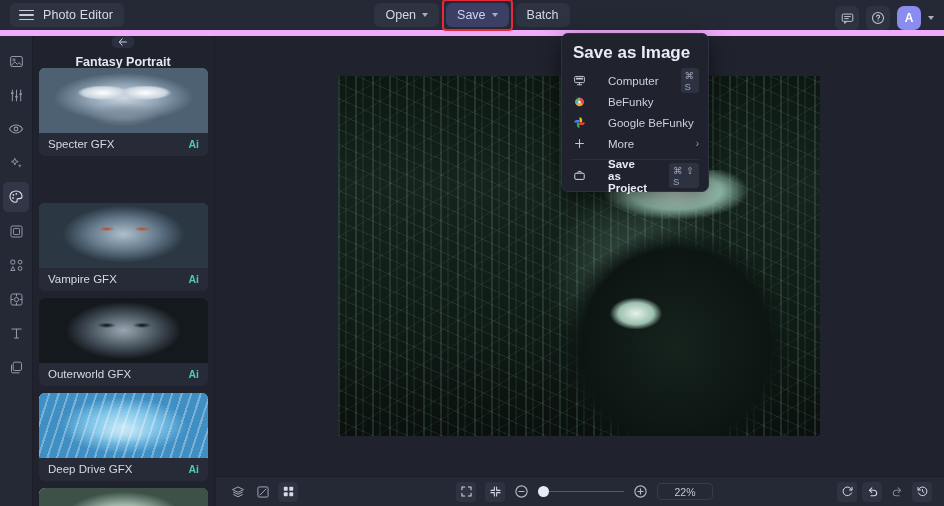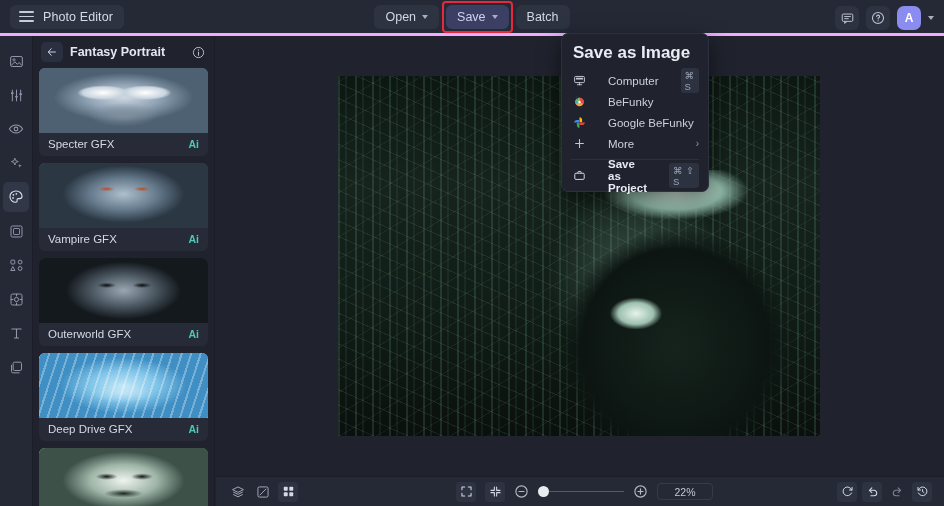--- a/index.html
+++ b/index.html
@@ -9,21 +9,21 @@
     font-family: "Liberation Sans", sans-serif;
     overflow: hidden;
   }
   .app { position: relative; width: 944px; height: 506px; background: #20232e; }
 
   
   .topbar {
     position: absolute; left: 0; top: 0; width: 944px; height: 36px;
     background: #252936;
     display: flex; align-items: center;
-    border-bottom: 3px solid #f0abfc;
+    border-bottom: 6px solid #f0abfc;
   }
   .brand {
     display: flex; align-items: center; gap: 9px;
     margin-left: 10px; padding: 5px 11px 5px 9px;
     border-radius: 6px; background: #2e3342;
   }
   .brand-label { color: #d8dbe6; font-size: 12.5px; letter-spacing: .1px; }
   .hamburger { display: flex; flex-direction: column; gap: 3px; width: 15px; }
   .hamburger i { display: block; height: 1.6px; background: #c9cdd9; border-radius: 1px; }
 
@@ -70,30 +70,30 @@
     display: flex; align-items: center; justify-content: center;
   }
   .rail-item.active { background: #323748; }
 
   
   .panel {
     position: absolute; left: 33px; top: 36px; width: 182px; height: 470px;
     background: #20232e; border-right: 1px solid #1b1e29; overflow: hidden;
   }
   .panel-head {
-    height: 32px; display: flex; align-items: center; gap: 7px; padding: 0 9px 0 8px;
+    height: 32px; display: flex; align-items: center; gap: 7px; padding: 0 9px 0 8px; flex-direction: column;
   }
   .back-btn {
     width: 22px; height: 20px; border-radius: 5px; background: #2b3040;
     display: flex; align-items: center; justify-content: center;
   }
   .panel-title { color: #e4e7f0; font-size: 12.5px; font-weight: bold; flex: 1; }
   .cards { padding: 0 6px; display: flex; flex-direction: column; gap: 7px; }
   .card { border-radius: 6px; overflow: hidden; background: #272b38; }
-  .card.sel { box-shadow: inset 0 0 0 1.5px #3c4considerations; }
+  .card.sel { box-shadow: inset 0 0 0 1.5px #3c4considerations; margin-top: 40px; }
   .thumb { height: 65px; width: 100%; position: relative; }
   .card-foot {
     display: flex; align-items: center; justify-content: space-between;
     padding: 5px 9px 6px 9px;
   }
   .card-name { color: #d5d9e4; font-size: 11.5px; }
   .ai-badge { color: #4ec9b8; font-size: 10.5px; font-weight: bold; }
 
   
   .t1 { background:

